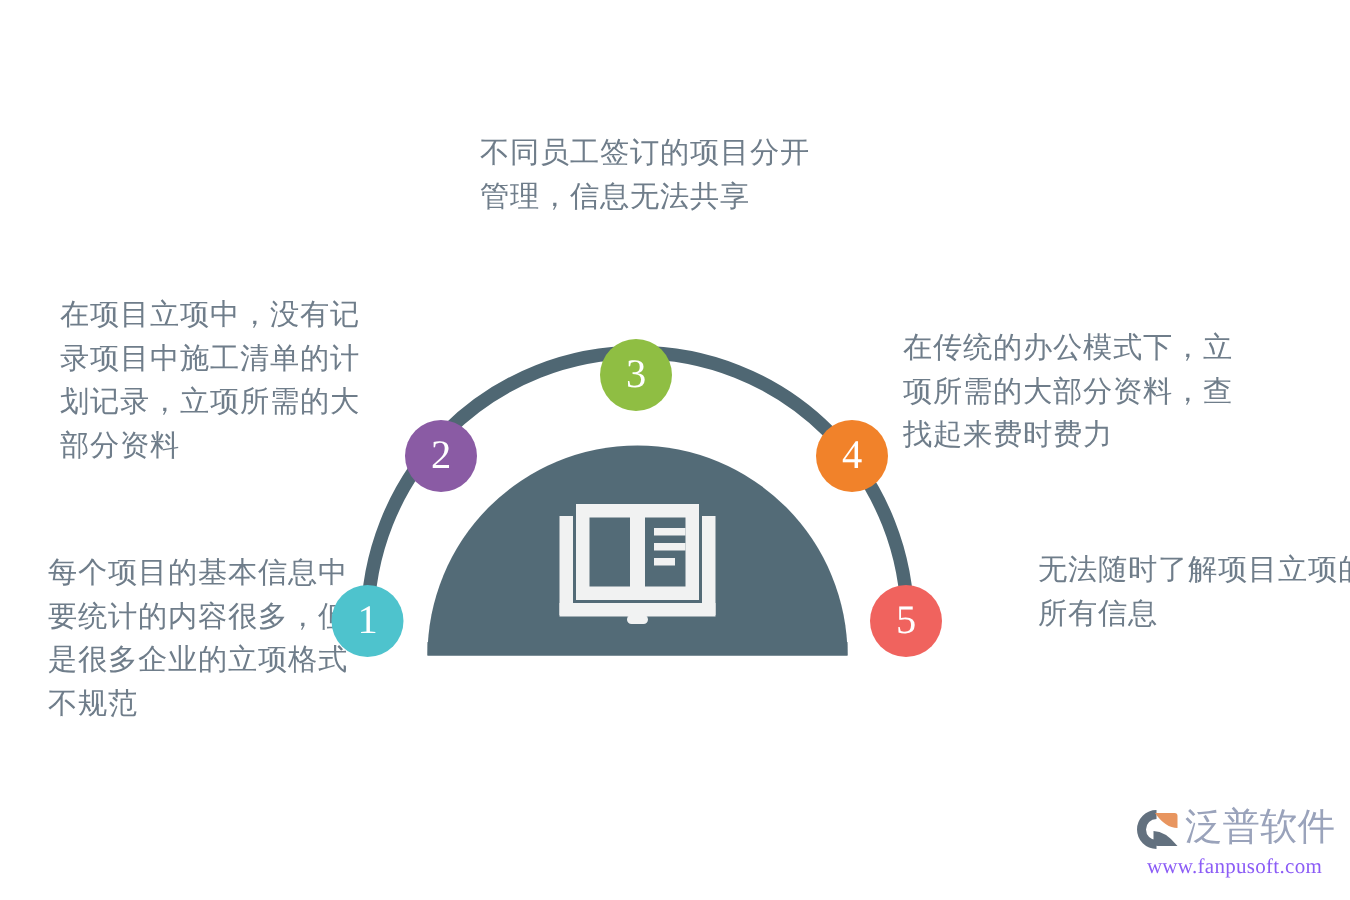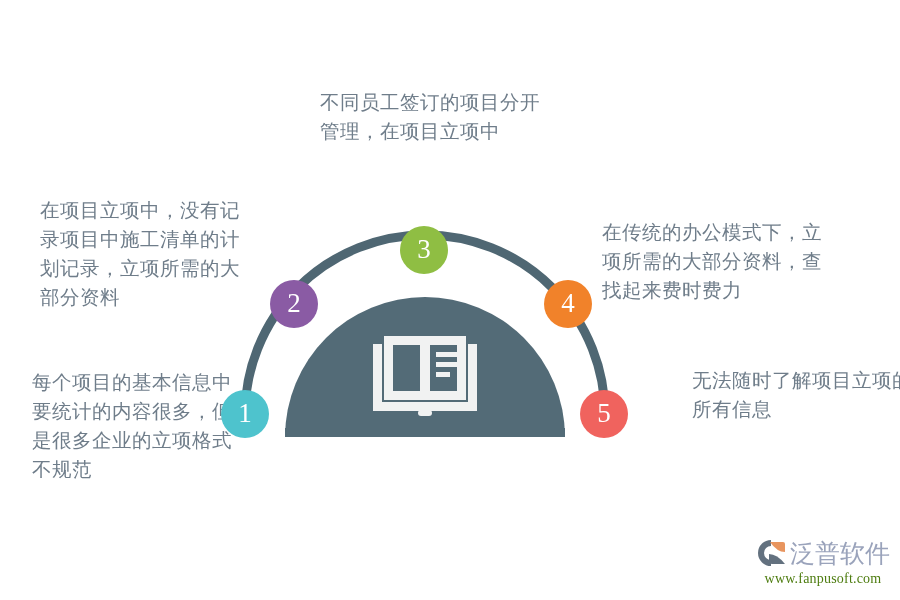--- a/index.html
+++ b/index.html
@@ -81,40 +81,40 @@
   }
   #logo-row {
     display: flex;
     align-items: center;
     height: 34px;
   }
   #logo-mark { width: 32px; height: 30px; flex: 0 0 32px; }
   #logo-text {
     color: #9aa3bb;
     font-size: 25px;
-    font-family: Liberation Sans, sans-serif;
+    font-family: Liberation Mono, monospace;
     letter-spacing: 0px;
     margin-left: 2px;
     line-height: 30px;
   }
   #logo-url {
-    color: #4d7c0f;
+    color: #8b5cf6;
     font-size: 14px;
     font-family: "Liberation Serif", "DejaVu Serif", serif;
     letter-spacing: 0.2px;
     margin-top: 1px;
     text-align: center;
   }
 </style>
 </head>
 <body>
 
 <div id="stage">
 
-  <div class="callout" id="callout-top">不同员工签订的项目分开管理，在项目立项中</div>
+  <div class="callout" id="callout-top">不同员工签订的项目分开管理，信息无法共享</div>
 
   <div class="callout" id="callout-left-1">在项目立项中，没有记录项目中施工清单的计划记录，立项所需的大部分资料</div>
 
   <div class="callout" id="callout-left-2">每个项目的基本信息中要统计的内容很多，但是很多企业的立项格式不规范</div>
 
   <div class="callout align-right" id="callout-right-1">在传统的办公模式下，立项所需的大部分资料，查找起来费时费力</div>
 
   <div class="callout align-right" id="callout-right-2">无法随时了解项目立项的所有信息</div>
 
   <div id="graphic">

